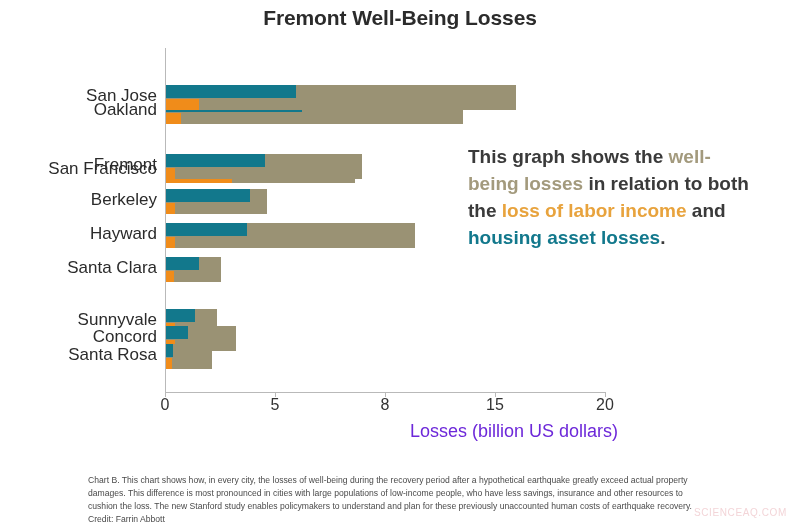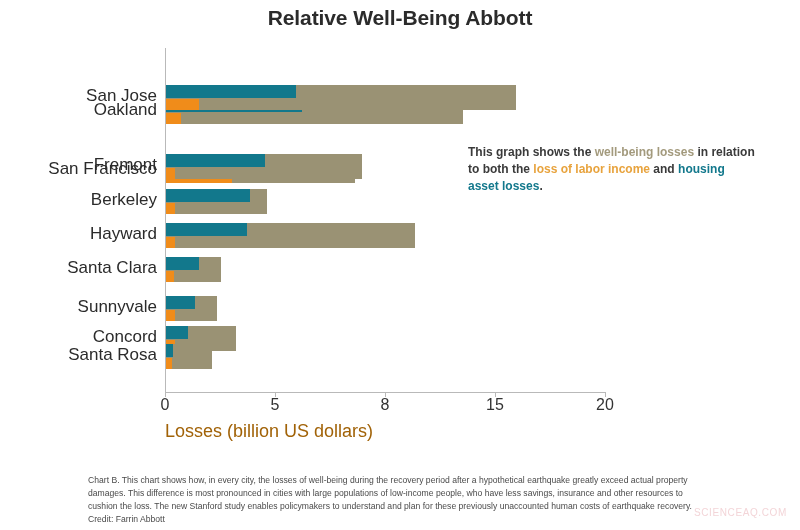--- a/index.html
+++ b/index.html
@@ -65,25 +65,25 @@
     top: 396px;
     width: 60px;
     margin-left: -30px;
     text-align: center;
     font-size: 16px;
     color: #333333;
   }
   #x-axis-title {
     position: absolute;
     top: 421px;
-    left: 165px;
+    left: 178px;
     width: 440px;
-    text-align: left;
+    text-align: right;
     font-size: 18px;
-    color: #a16207;
+    color: #6d28d9;
   }
 
   
   .bar-row {
     position: absolute;
     left: 0;
     width: 100%;
     height: 34px;
   }
   .city-label {
@@ -113,21 +113,21 @@
     height: 11px;
     background: #f08c1a;
   }
 
   
   #annotation {
     position: absolute;
     left: 468px;
     top: 144px;
     width: 290px;
-    font-size: 12px;
+    font-size: 19px;
     font-weight: bold;
     line-height: 1.42;
     color: #3a3a3a;
   }
   .tok-wellbeing { color: #a39a7d; }
   .tok-labor     { color: #e8a33d; }
   .tok-housing   { color: #12788c; }
   .tok-plain     { color: #3a3a3a; }
 
   
@@ -146,21 +146,21 @@
     top: 507px;
     font-size: 10px;
     letter-spacing: 0.6px;
     color: #f3d5d8;
     font-family: "Liberation Sans", sans-serif;
   }
 </style>
 </head>
 <body>
 
-<div id="chart-title">Relative Well-Being Abbott</div>
+<div id="chart-title">Fremont Well-Being Losses</div>
 
 <div id="axis-line-y"></div>
 <div id="axis-line-x"></div>
 
 <div id="plot-area"></div>
 <div id="rows-host">
     <div class="bar-row" style="top: 48px; margin-top: 48px;">
       <div class="city-label" style="top: 4px;">Oakland</div>
       <div class="bar-wellbeing" style="top: 3px; width: 297px;"></div>
       <div class="bar-housing" style="top: 3px; width: 136.4px;"></div>
@@ -195,21 +195,21 @@
       <div class="bar-wellbeing" style="top: 3px; width: 248.6px;"></div>
       <div class="bar-housing" style="top: 3px; width: 81.4px;"></div>
       <div class="bar-labor" style="top: 17px; width: 8.8px;"></div>
     </div>
     <div class="bar-row" style="top: 254.4px;">
       <div class="city-label" style="top: 4px;">Santa Clara</div>
       <div class="bar-wellbeing" style="top: 3px; width: 55px;"></div>
       <div class="bar-housing" style="top: 3px; width: 33px;"></div>
       <div class="bar-labor" style="top: 17px; width: 7.7px;"></div>
     </div>
-    <div class="bar-row" style="top: 293px;">
+    <div class="bar-row" style="top: 306px;">
       <div class="city-label" style="top: 4px;">Sunnyvale</div>
       <div class="bar-wellbeing" style="top: 3px; width: 50.6px;"></div>
       <div class="bar-housing" style="top: 3px; width: 28.6px;"></div>
       <div class="bar-labor" style="top: 17px; width: 8.8px;"></div>
     </div>
     <div class="bar-row" style="top: 323.2px;">
       <div class="city-label" style="top: 4px;">Concord</div>
       <div class="bar-wellbeing" style="top: 3px; width: 70.4px;"></div>
       <div class="bar-housing" style="top: 3px; width: 22px;"></div>
       <div class="bar-labor" style="top: 17px; width: 8.8px;"></div>

